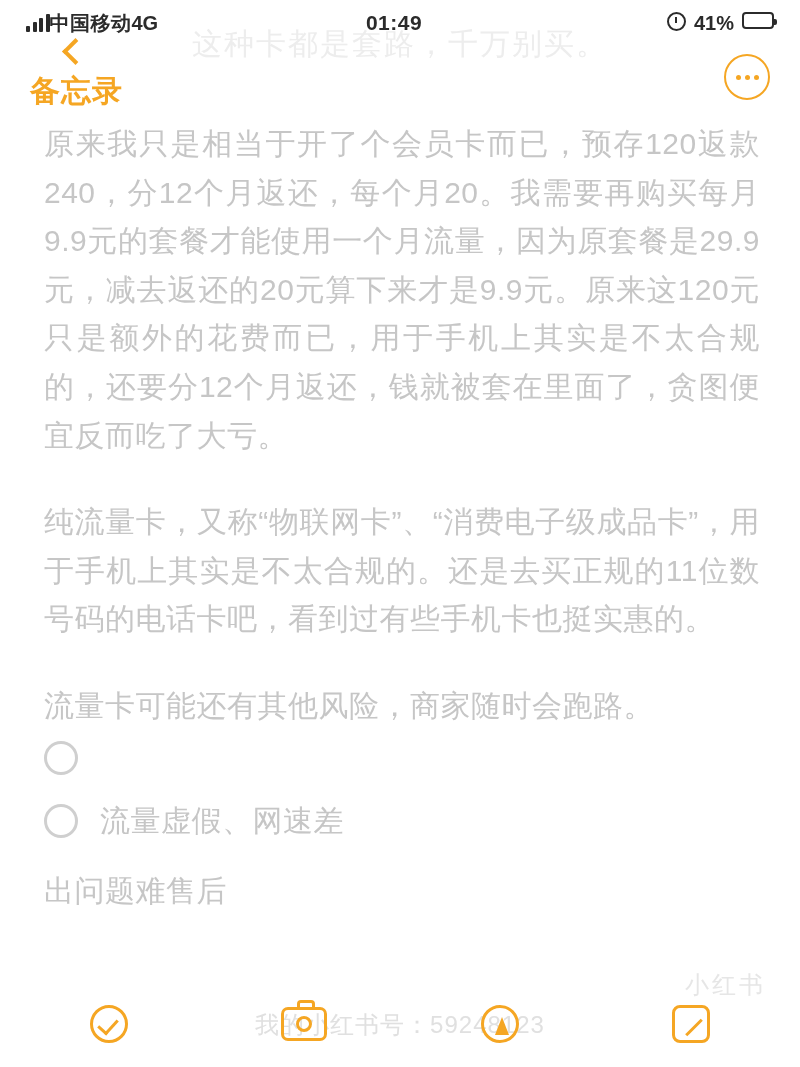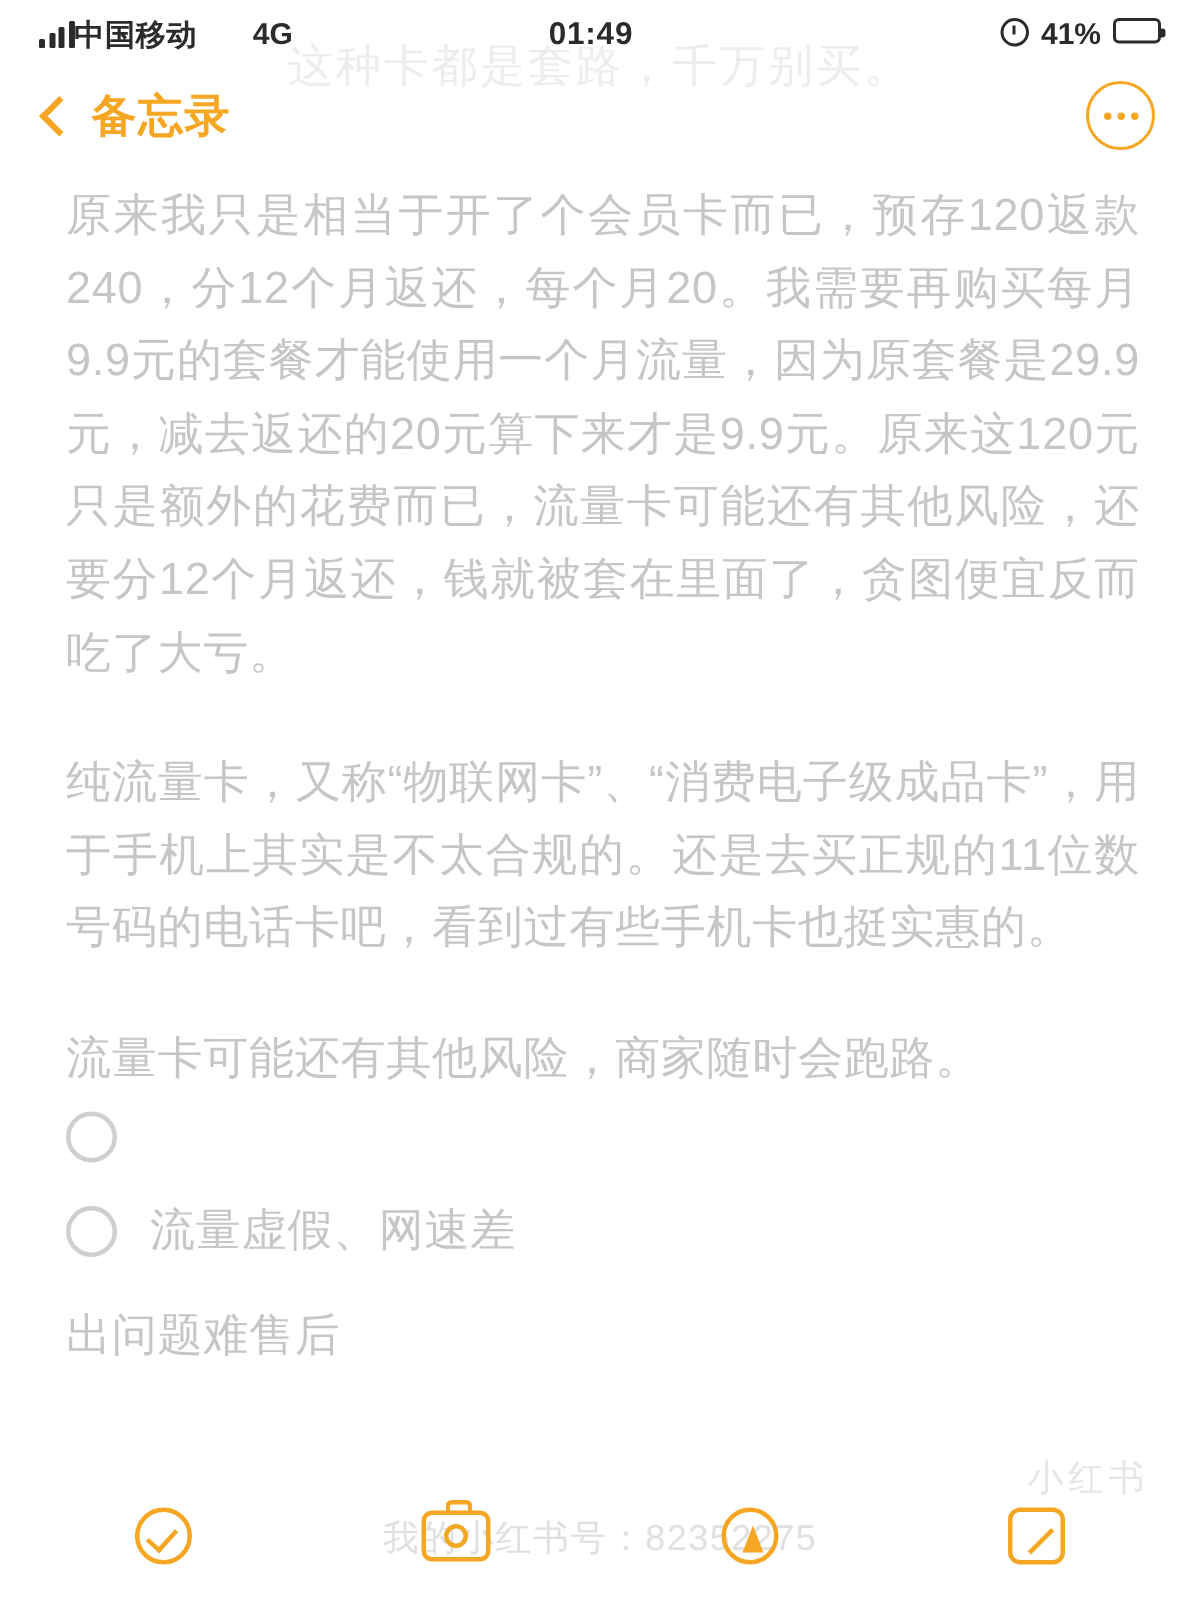--- a/index.html
+++ b/index.html
@@ -42,21 +42,21 @@
     display: block;
     width: 4px;
     background: #2b2b2b;
     border-radius: 1px;
   }
   .signal-bars i:nth-child(1) { height: 6px; }
   .signal-bars i:nth-child(2) { height: 10px; }
   .signal-bars i:nth-child(3) { height: 14px; }
   .signal-bars i:nth-child(4) { height: 18px; }
   .carrier { font-size: 20px; letter-spacing: 0.5px; }
-  .network { font-size: 20px; margin-left: 37px; }
+  .network { font-size: 20px; }
   .status-center {
     flex: 0 0 auto;
     font-size: 21px;
     letter-spacing: 0.5px;
     transform: translateX(-6px);
   }
   .status-right {
     flex: 1;
     display: flex;
     align-items: flex-start;
@@ -127,20 +127,21 @@
     align-items: center;
     padding: 0 30px;
     box-sizing: border-box;
     position: relative;
   }
   .back-group {
     display: flex;
     align-items: center;
     gap: 10px;
     color: #f5a623;
+    flex-direction: column;
   }
   .chevron-left {
     width: 15px;
     height: 15px;
     border-left: 4px solid #f5a623;
     border-bottom: 4px solid #f5a623;
     transform: rotate(45deg);
     margin-right: 2px;
   }
   .nav-title {
@@ -337,41 +338,41 @@
     <span class="nav-title">备忘录</span>
   </div>
   <div class="more-btn">
     <i></i>
     <i></i>
     <i></i>
   </div>
 </div>
 
 <div class="note-body">
-  <p class="para">原来我只是相当于开了个会员卡而已，预存120返款240，分12个月返还，每个月20。我需要再购买每月9.9元的套餐才能使用一个月流量，因为原套餐是29.9元，减去返还的20元算下来才是9.9元。原来这120元只是额外的花费而已，流量卡可能还有其他风险，还要分12个月返还，钱就被套在里面了，贪图便宜反而吃了大亏。</p>
+  <p class="para">原来我只是相当于开了个会员卡而已，预存120返款240，分12个月返还，每个月20。我需要再购买每月9.9元的套餐才能使用一个月流量，因为原套餐是29.9元，减去返还的20元算下来才是9.9元。原来这120元只是额外的花费而已，用于手机上其实是不太合规的，还要分12个月返还，钱就被套在里面了，贪图便宜反而吃了大亏。</p>
   <p class="para">纯流量卡，又称“物联网卡”、“消费电子级成品卡”，用于手机上其实是不太合规的。还是去买正规的11位数号码的电话卡吧，看到过有些手机卡也挺实惠的。</p>
   <p class="para tight">流量卡可能还有其他风险，商家随时会跑路。</p>
 
   <div class="checklist">
     <div class="check-row">
       <span class="circle"></span>
     </div>
     <div class="check-row">
       <span class="circle"></span>
       <span class="check-label">流量虚假、网速差</span>
     </div>
     <div class="check-row">
 
       <span class="check-label">出问题难售后</span>
     </div>
   </div>
 </div>
 
 <div class="wm-badge">小红书</div>
-<div class="wm-center">我的小红书号：82352275</div>
+<div class="wm-center">我的小红书号：59248123</div>
 
 <div class="toolbar">
   <span class="tb-check tb-item"></span>
   <span class="tb-spacer"></span>
   <span class="camera tb-item"></span>
   <span class="tb-spacer"></span>
   <span class="pen-circle tb-item"></span>
   <span class="tb-spacer"></span>
   <span class="edit-sq tb-item"></span>
 </div>

